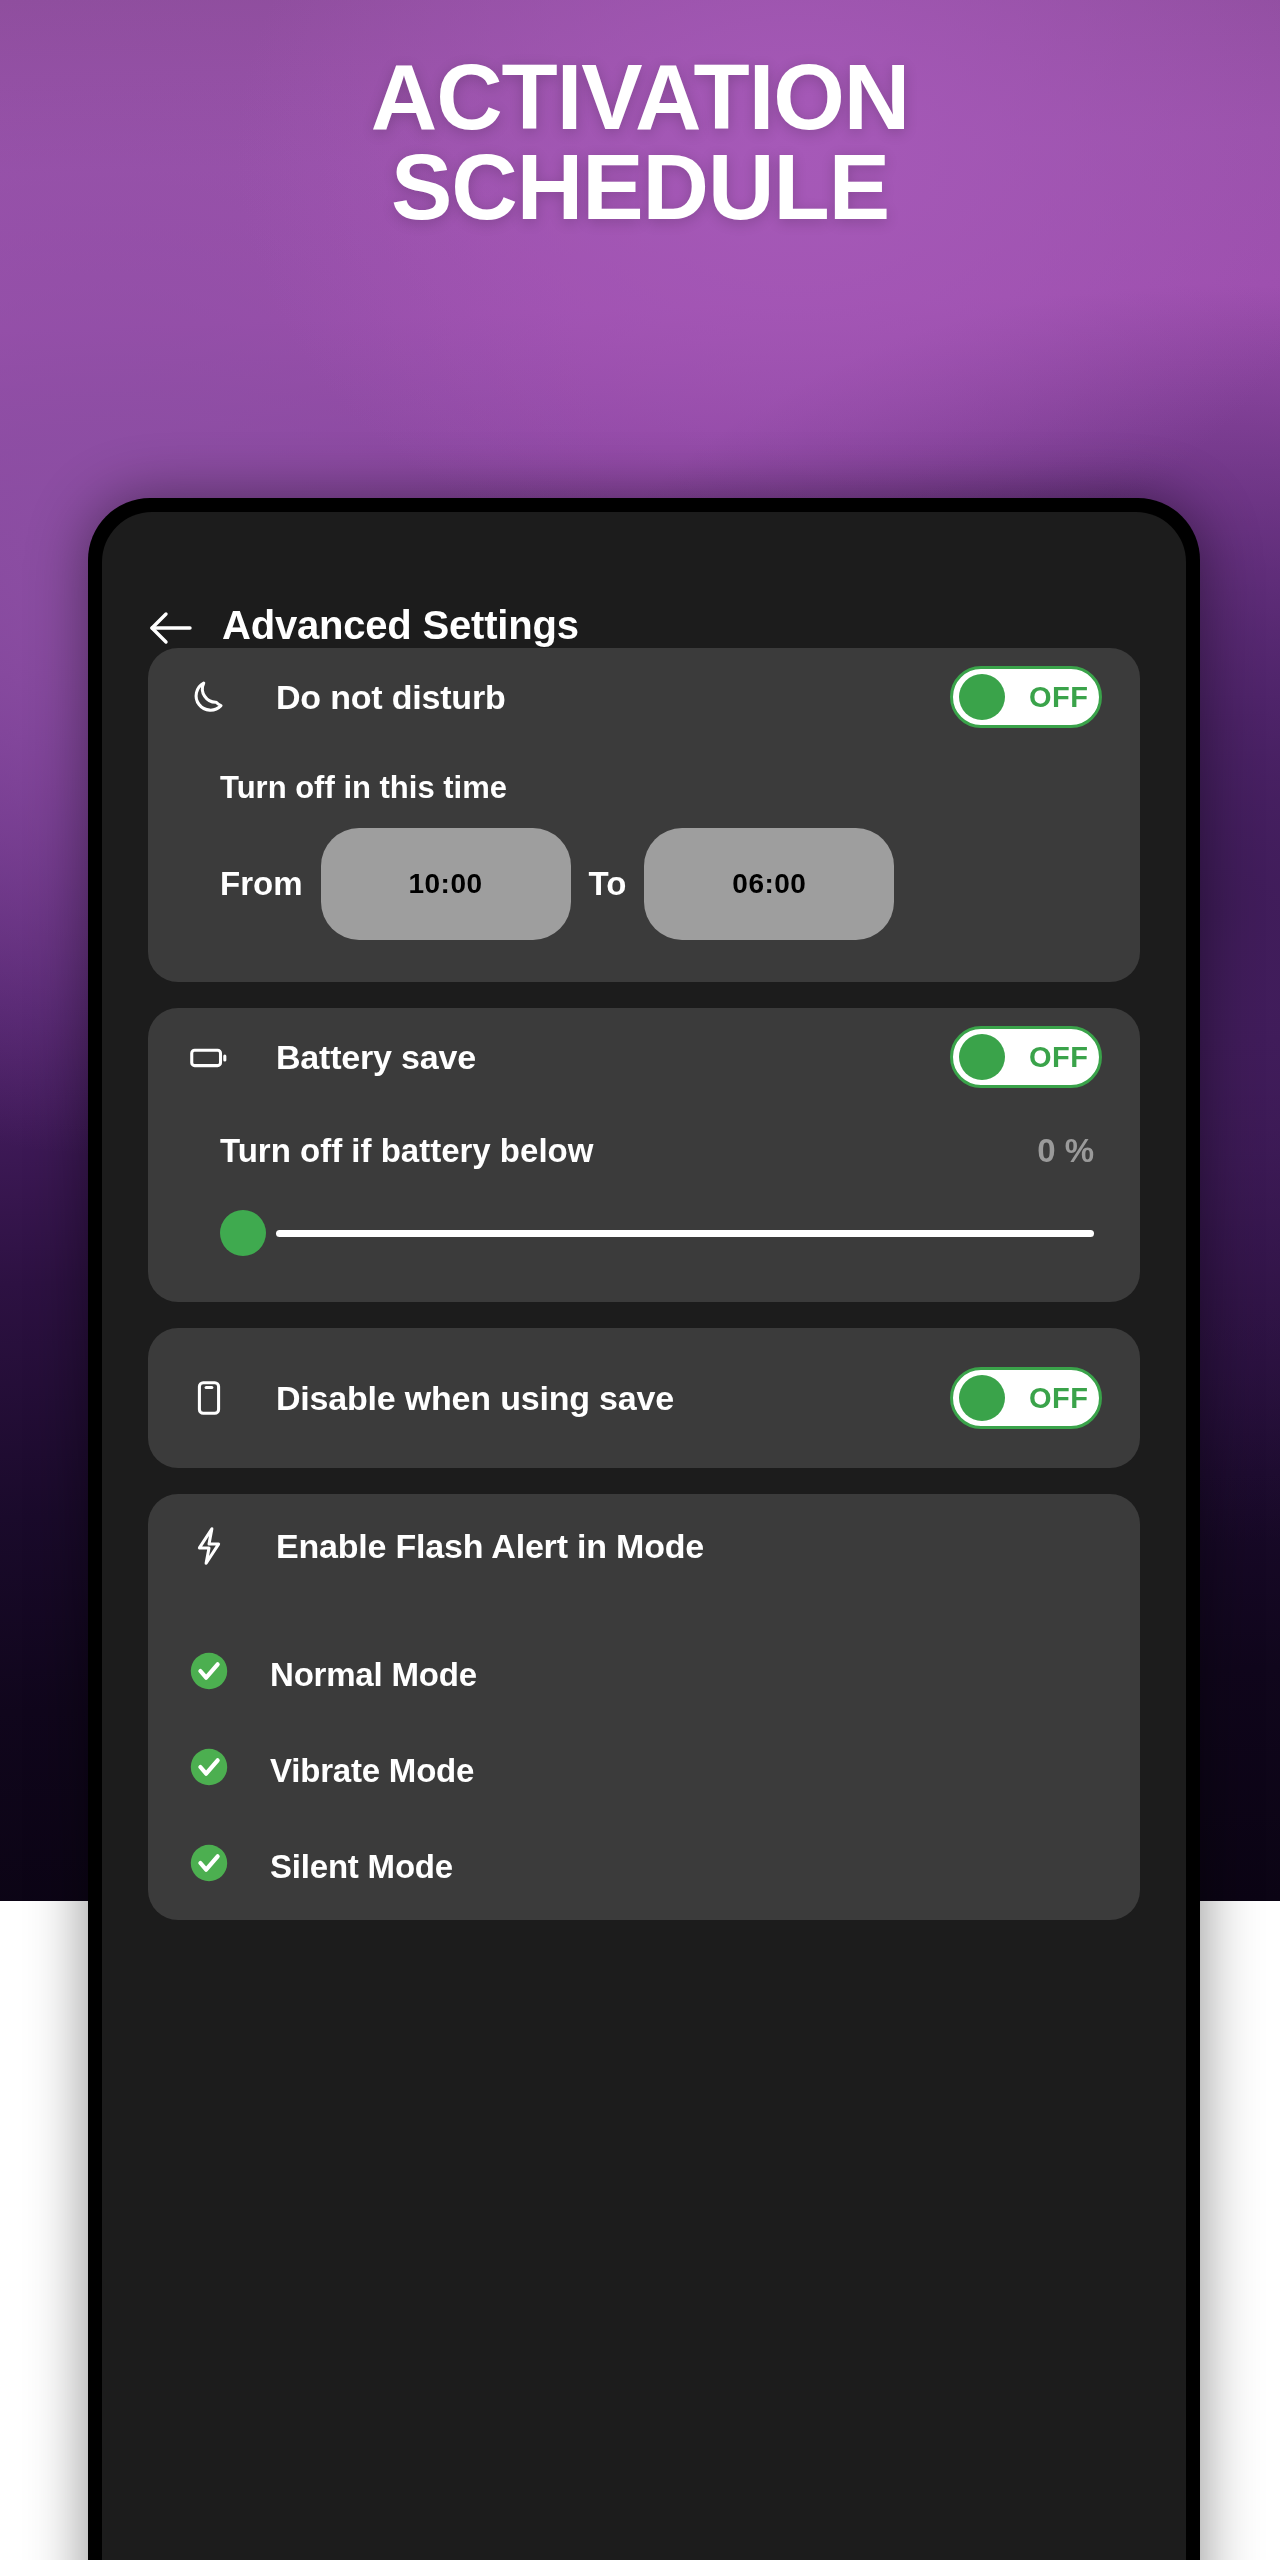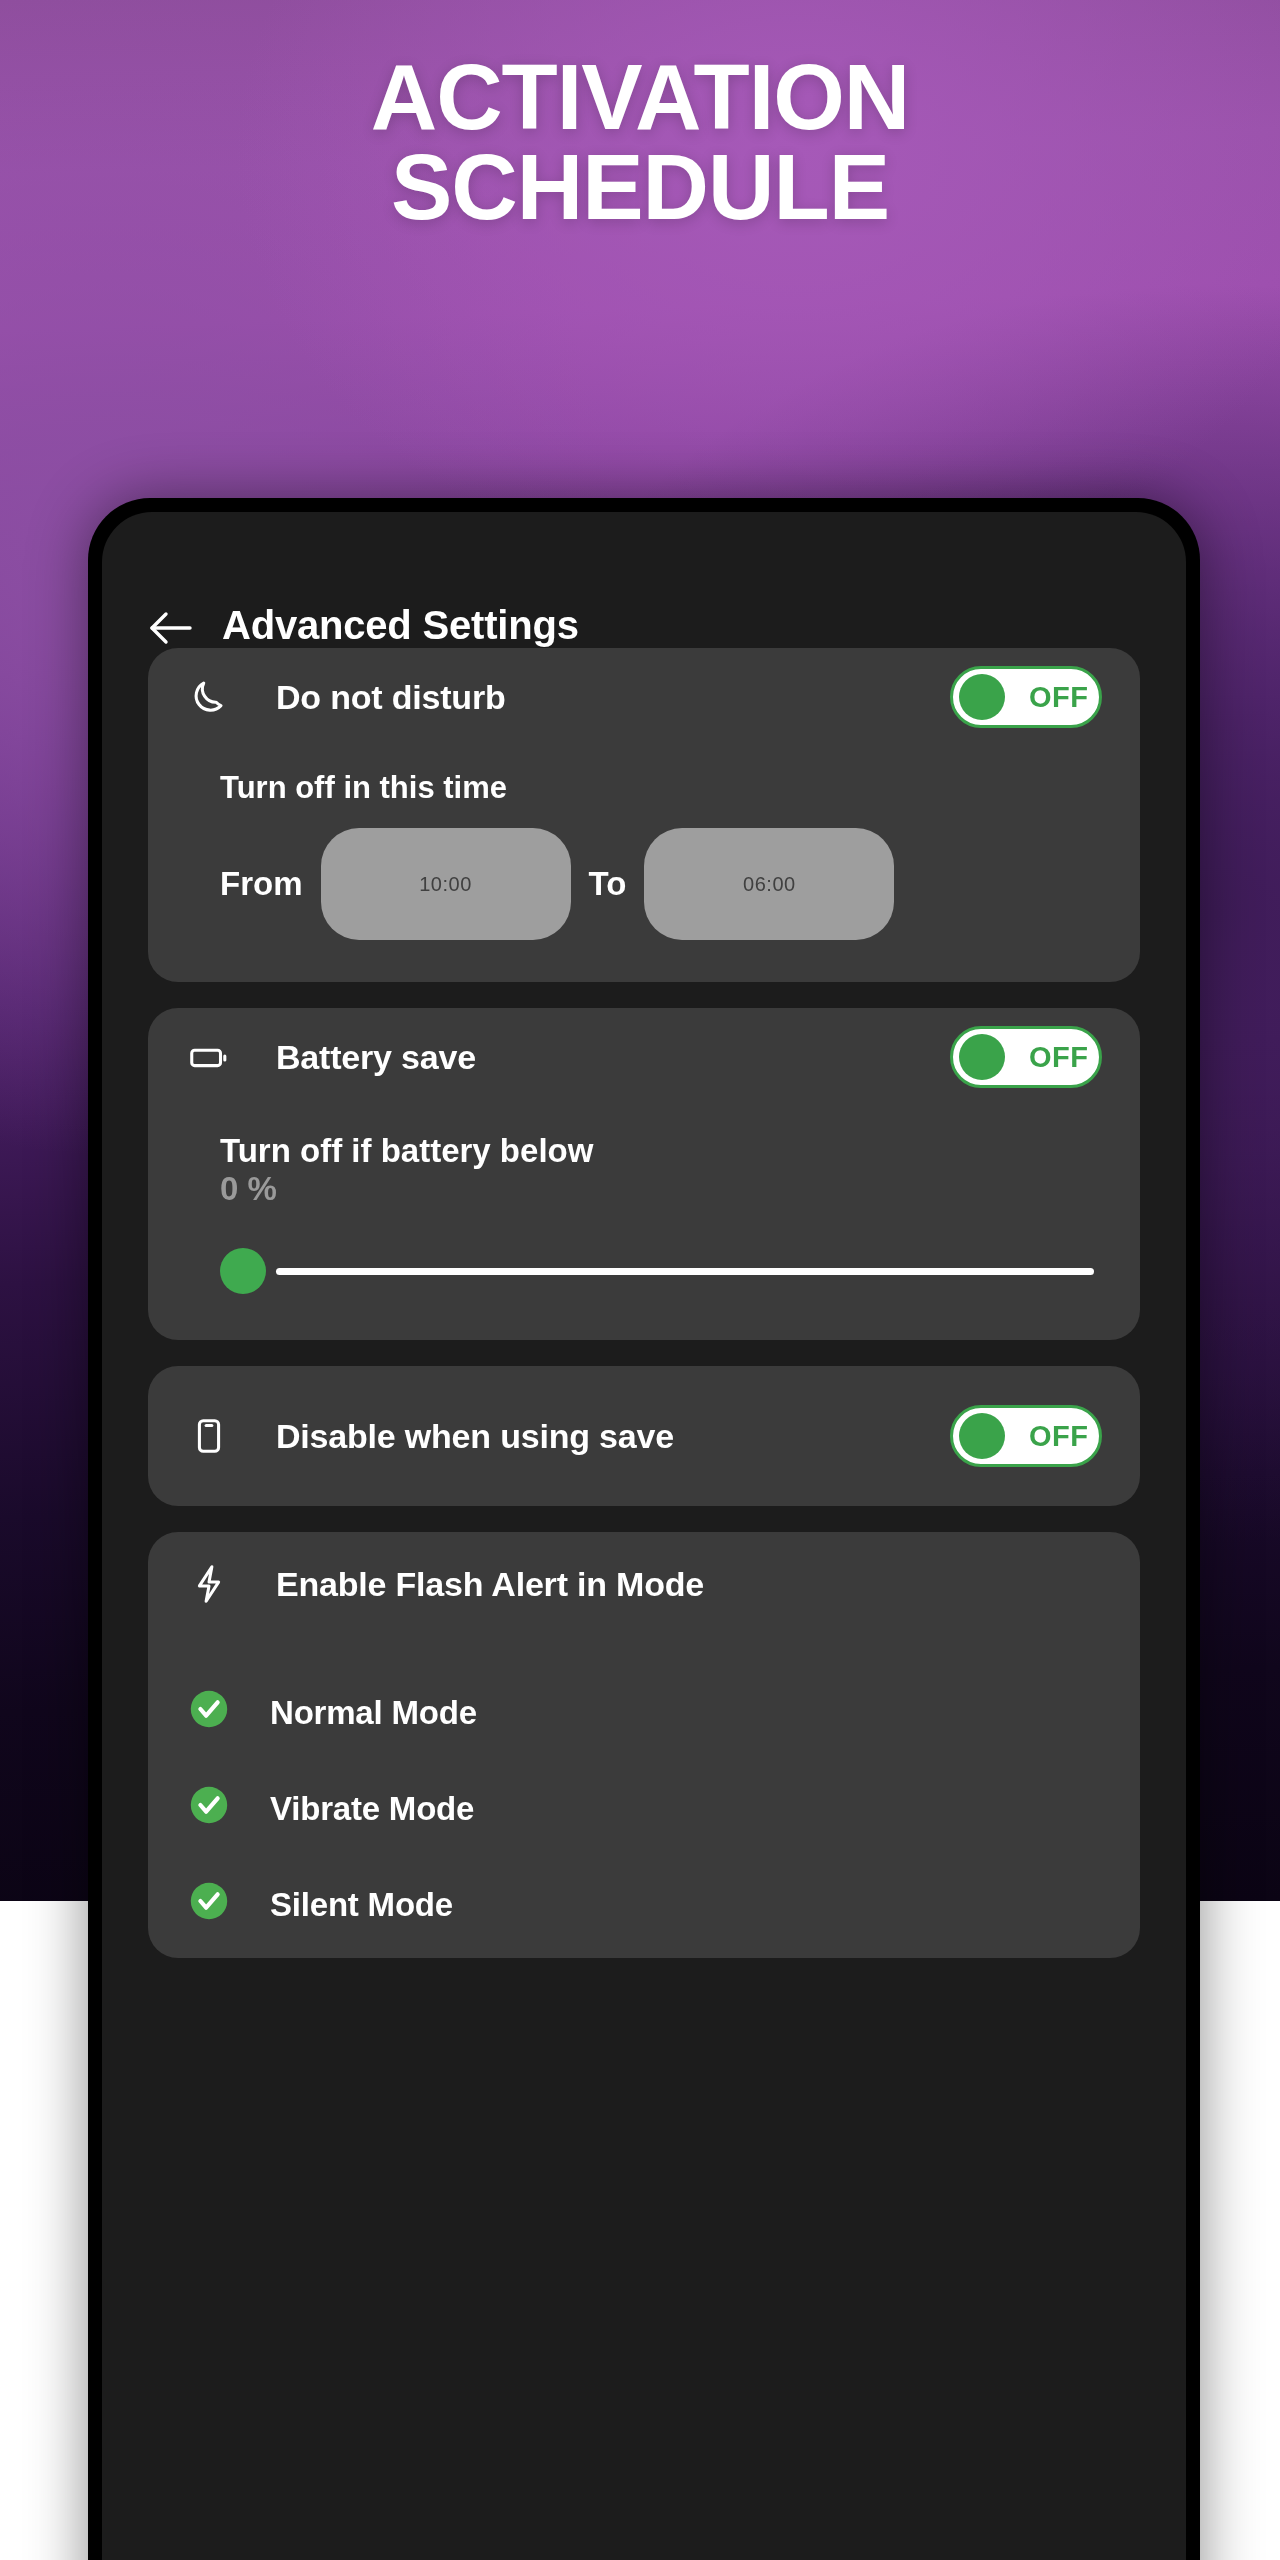--- a/index.html
+++ b/index.html
@@ -151,32 +151,31 @@
     font-weight:bold;
   }
   .time-box {
     background:#9e9e9e;
     border-radius:38px;
     width:250px;
     height:112px;
     display:flex;
     align-items:center;
     justify-content:center;
-    color:#404040;
-    font-size:20px;
-    font-weight:normal;
+    color:#000000;
+    font-size:28px;
+    font-weight:bold;
     letter-spacing:0.5px;
   }
 
   
   .battery-sub {
     display:flex;
     align-items:flex-start;
     padding:26px 46px 0 72px;
-    flex-direction:column;
   }
   .battery-sub-label {
     color:#ffffff;
     font-size:33px;
     font-weight:bold;
     flex:1;
   }
   .battery-sub-value {
     color:#9a9a9a;
     font-size:33px;

